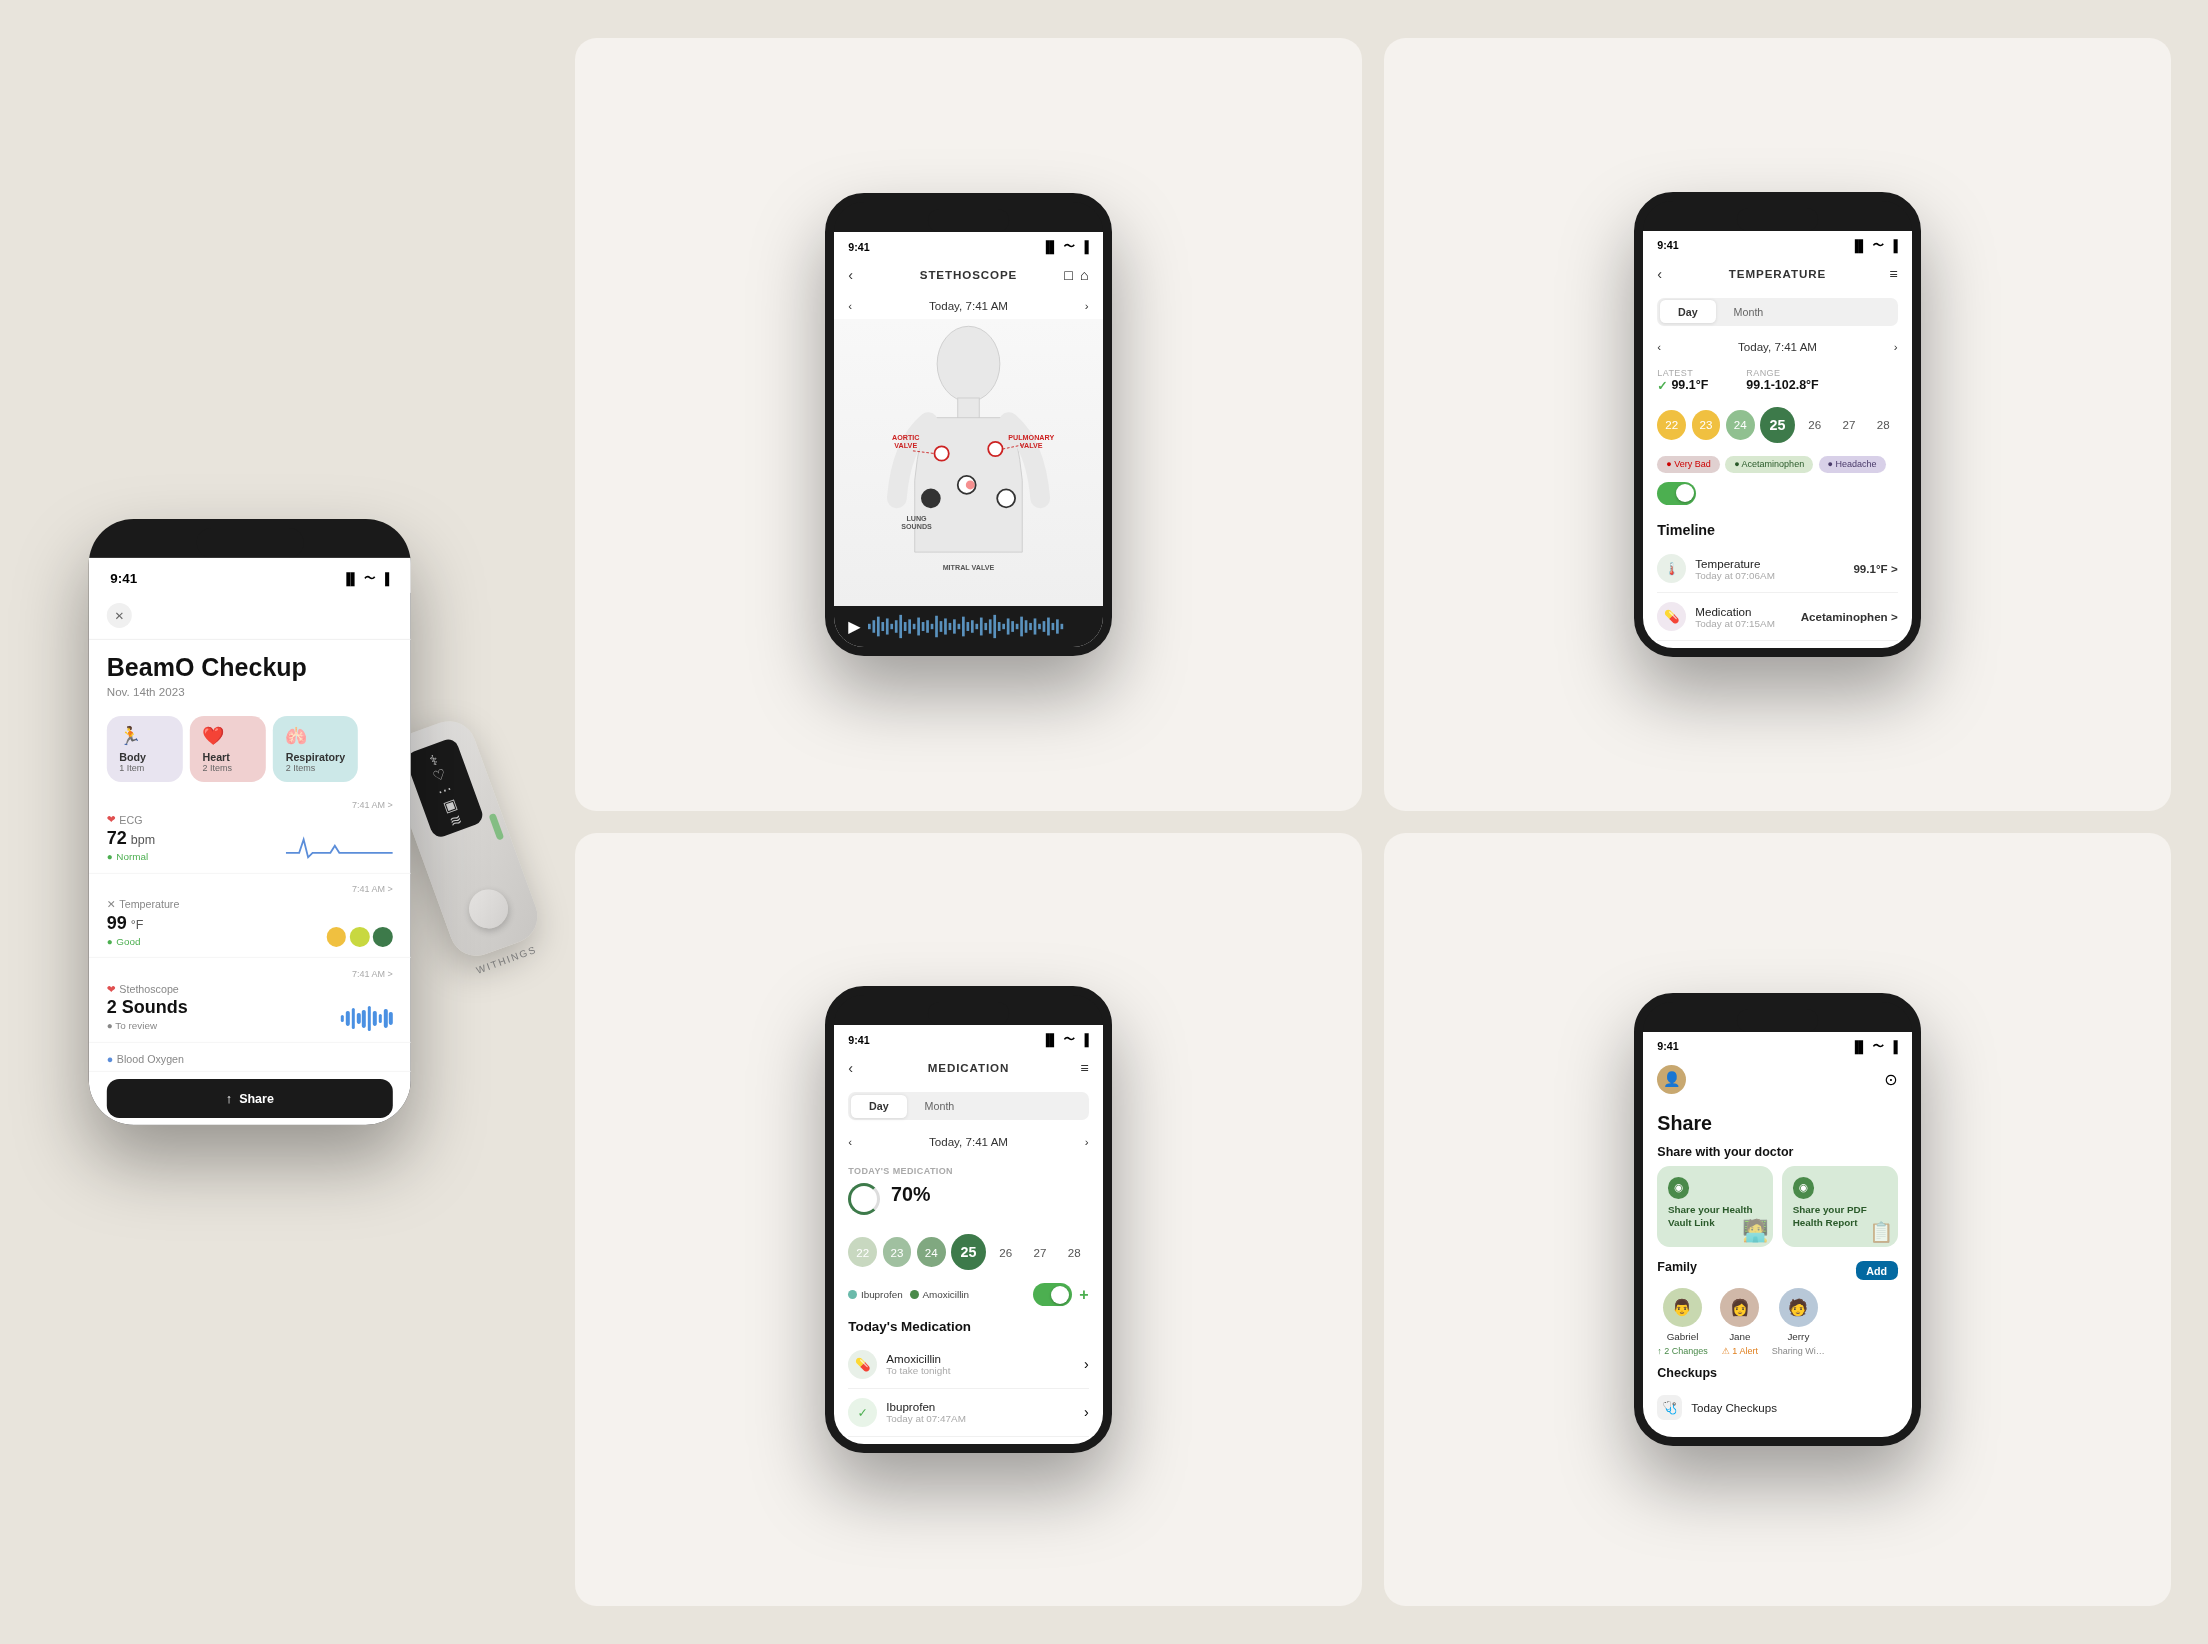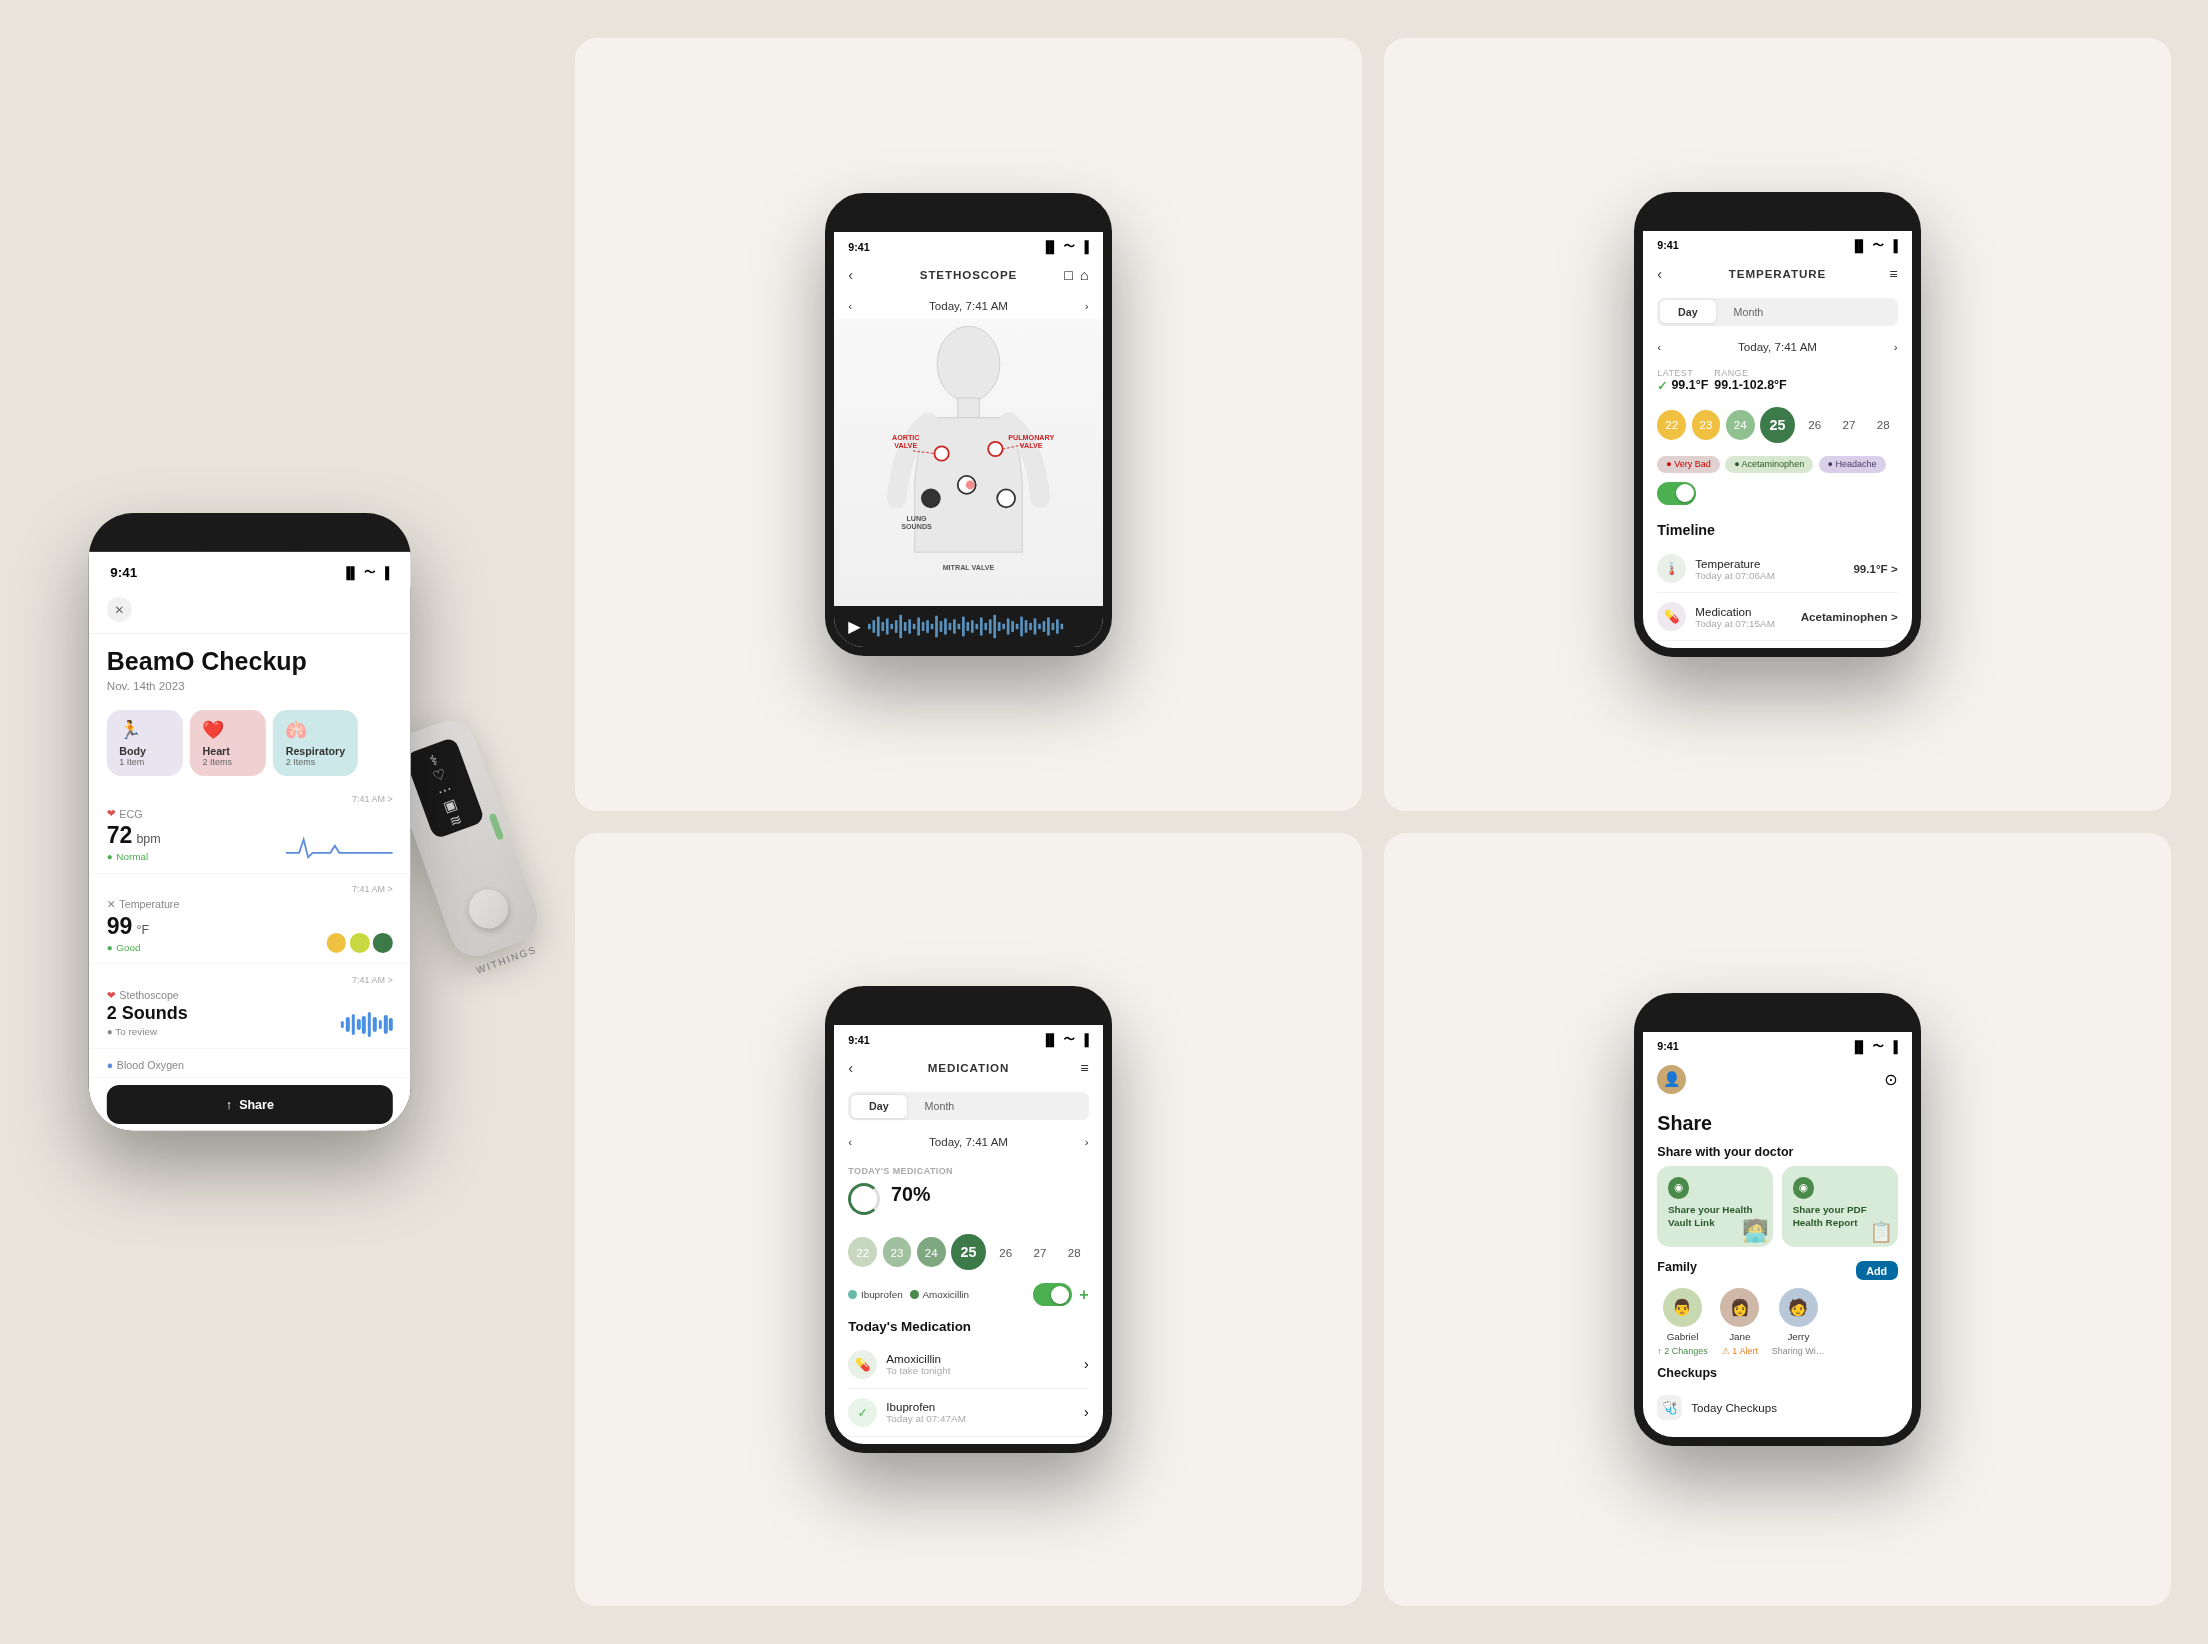--- a/index.html
+++ b/index.html
@@ -262,21 +262,21 @@
     .metric-label {
       font-size: 10.7px;
       color: #888;
       display: flex;
       align-items: center;
       gap: 3.6px;
       margin-bottom: 1.8px;
     }
 
     .metric-value {
-      font-size: 23px;
+      font-size: 18px;
       font-weight: 700;
       color: #111;
     }
 
     .metric-unit {
       font-size: 12.5px;
       font-weight: 400;
       color: #555;
     }
 
@@ -419,21 +419,21 @@
 
     .toggle-active {
       background: #fff;
       color: #333;
       font-weight: 600;
       box-shadow: 0 0.9px 3.6px rgba(0,0,0,0.1);
     }
 
     .temp-latest {
       display: flex;
-      gap: 6px;
+      gap: 38px;
       padding: 7.2px 14.3px;
     }
 
     .temp-stat-label {
       font-size: 9px;
       color: #aaa;
       font-weight: 500;
       letter-spacing: 0.4px;
     }
 

